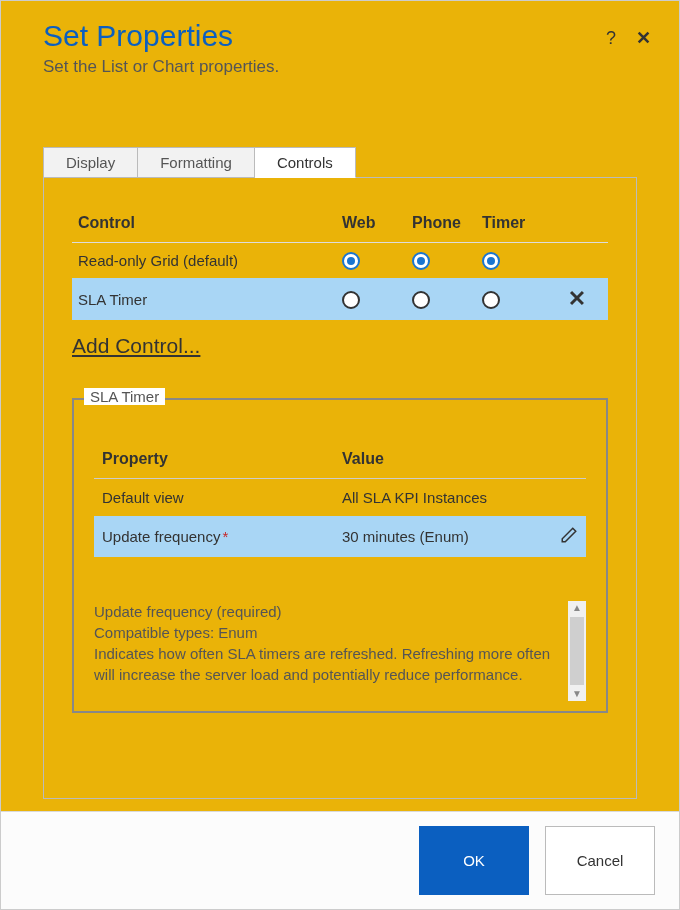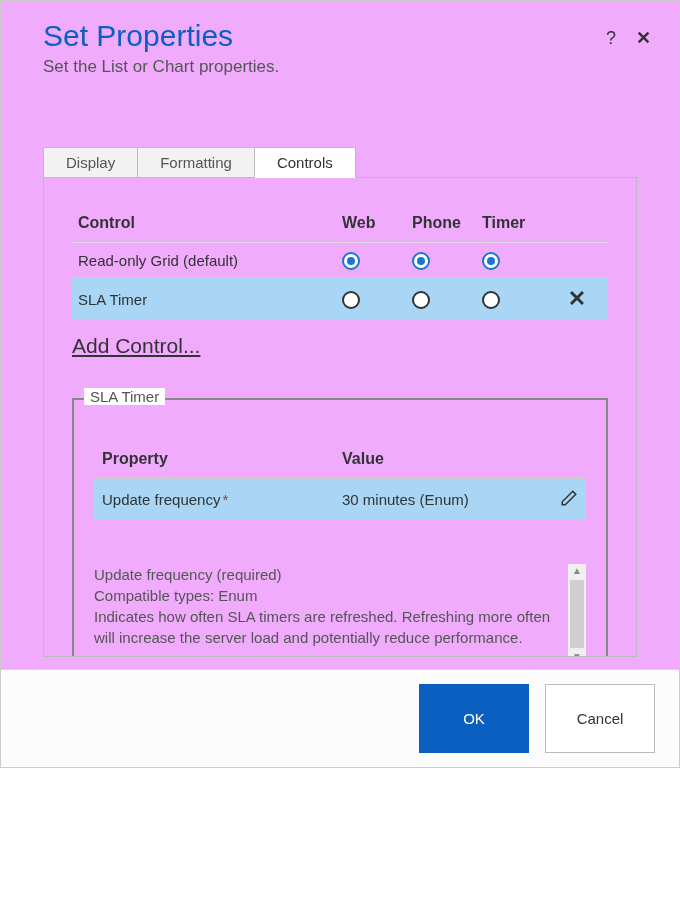--- a/index.html
+++ b/index.html
@@ -5,25 +5,25 @@
     * { box-sizing: border-box; margin: 0; padding: 0; }
     body {
       font-family: "Segoe UI", Arial, sans-serif;
       background: #fff;
       width: 680px;
       height: 910px;
       overflow: hidden;
     }
     .dialog {
       width: 680px;
-      height: 768px;
+      height: 910px;
       border: 1px solid #ccc;
       display: flex;
       flex-direction: column;
-      background: #f0abfc;
+      background: #eab308;
     }
     .header {
       padding: 18px 30px 0 42px;
       position: relative;
     }
     .header h1 {
       color: #0b5fc0;
       font-size: 30px;
       font-weight: 400;
       margin-bottom: 4px;
@@ -287,20 +287,25 @@
 
       <div class="fieldset">
         <div class="fieldset-legend">SLA Timer</div>
 
         <div class="prop-head">
           <div>Property</div>
           <div>Value</div>
           <div></div>
         </div>
 
+        <div class="prop-row">
+          <div>Default view</div>
+          <div>All SLA KPI Instances</div>
+          <div></div>
+        </div>
 
         <div class="prop-row selected">
           <div>
             <span>Update frequency</span><span class="req-star">*</span>
           </div>
           <div>30 minutes (Enum)</div>
           <div class="pencil">
             <svg width="18" height="18" viewBox="0 0 24 24" fill="none" stroke="#333" stroke-width="2">
                 <path d="M17 3l4 4-14 14H3v-4L17 3z"></path>
               </svg>

